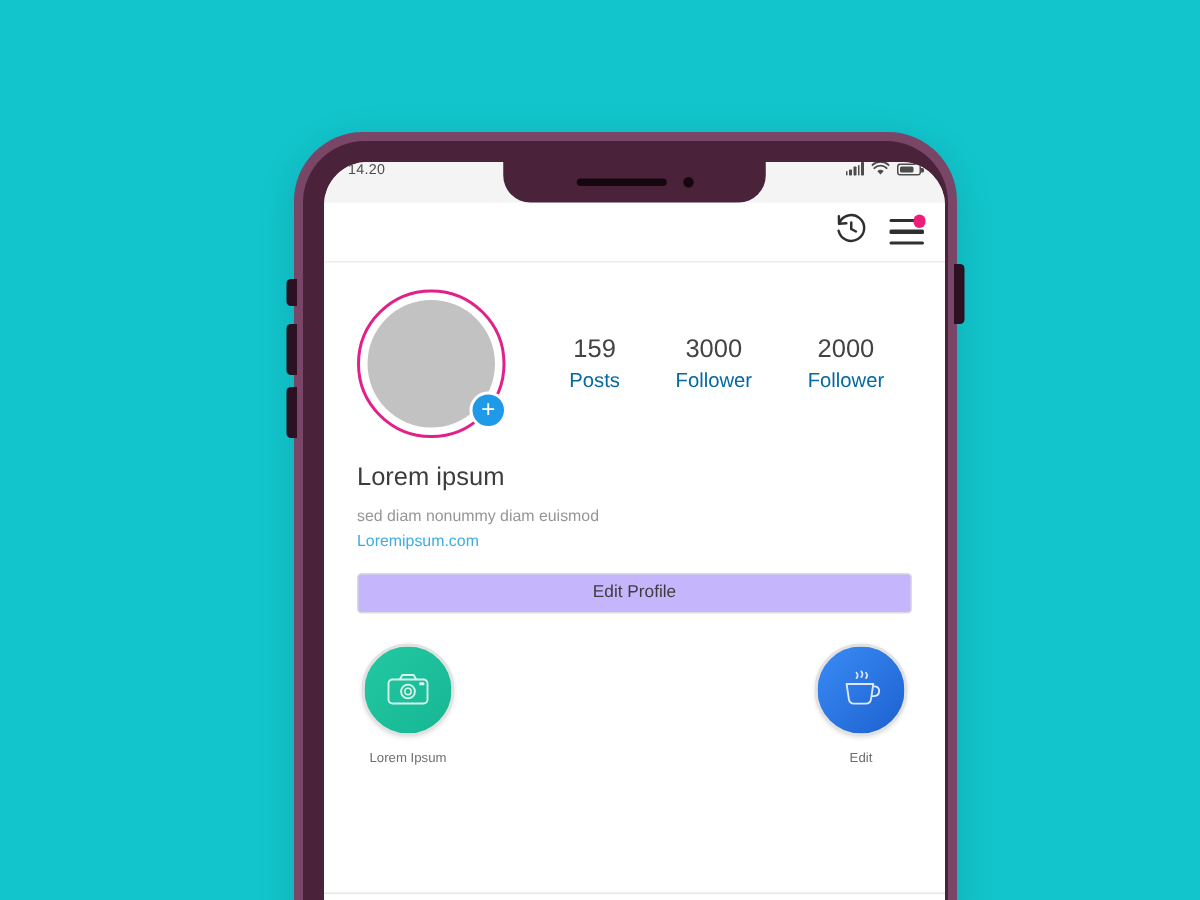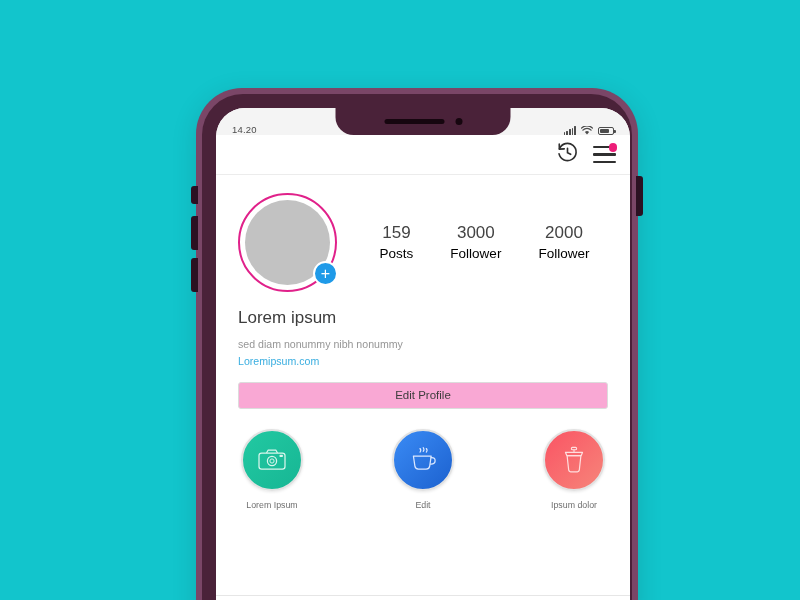--- a/index.html
+++ b/index.html
@@ -42,21 +42,21 @@
     width:175px;height:27px;background:#4a2239;
     border-radius:0 0 18px 18px;z-index:6;
     display:flex;align-items:center;justify-content:center;gap:11px;
   }
   #notch-speaker{width:60px;height:5px;border-radius:3px;background:#16060f;}
   #notch-camera{width:7px;height:7px;border-radius:50%;background:#16060f;}
 
   
   #status-bar{
     position:relative;height:27px;background:#f4f4f4;
-    display:flex;align-items:flex-end;justify-content:space-between;
+    display:flex;align-items:flex-start;justify-content:space-between;
     padding:0 16px;box-sizing:border-box;
   }
   #status-time{font-size:9.5px;color:#4c4c4c;letter-spacing:.2px;}
   #status-icons{display:flex;align-items:center;gap:5px;}
   #signal-icon{display:flex;align-items:flex-end;gap:1px;height:9px;}
   #signal-icon i{display:block;width:1.7px;background:#4c4c4c;border-radius:.5px;}
   #signal-icon i:nth-child(1){height:3px;}
   #signal-icon i:nth-child(2){height:4.5px;}
   #signal-icon i:nth-child(3){height:6px;}
   #signal-icon i:nth-child(4){height:7.5px;}
@@ -92,33 +92,33 @@
   }
   #add-story-button{
     position:absolute;right:-1px;bottom:6px;width:25px;height:25px;border-radius:50%;
     background:#1f9ae8;border:2.5px solid #fff;box-sizing:border-box;
     display:flex;align-items:center;justify-content:center;
     color:#fff;font-size:16px;line-height:1;font-weight:400;cursor:pointer;
   }
   #stats-row{flex:1;display:flex;justify-content:space-around;padding-left:24px;}
   .stat-item{text-align:center;}
   .stat-value{font-size:17px;color:#434343;line-height:1.35;}
-  .stat-label{font-size:13.5px;color:#000000;line-height:1.35;}
+  .stat-label{font-size:13.5px;color:#0369a1;line-height:1.35;}
 
   
   #bio-block{padding:16px 22px 0 22px;}
   #bio-name{font-size:17px;color:#3d3d3d;margin-bottom:7px;}
   .bio-line{font-size:10.6px;color:#969696;line-height:1.85;}
   #bio-link{font-size:10.6px;color:#3aaee0;margin-top:0;cursor:pointer;}
 
   
   #edit-profile-button{
     margin:15px 22px 0 22px;height:25px;border:1px solid #dcdcdc;border-radius:3px;
     display:flex;align-items:center;justify-content:center;
-    font-size:11.5px;color:#3d3d3d;background:#f9a8d4;cursor:pointer;
+    font-size:11.5px;color:#3d3d3d;background:#c4b5fd;cursor:pointer;
   }
 
   
   #highlights-row{display:flex;justify-content:space-between;padding:20px 22px 0 22px;}
   .highlight-item{width:68px;display:flex;flex-direction:column;align-items:center;cursor:pointer;}
   .highlight-circle{
     width:62px;height:62px;border-radius:50%;
     border:2px solid #e2e2e2;box-sizing:border-box;
     display:flex;align-items:center;justify-content:center;
     box-shadow:0 1px 3px rgba(0,0,0,.10);
@@ -201,21 +201,21 @@
           </div>
           <div class="stat-item">
             <div class="stat-value">2000</div>
             <div class="stat-label">Follower</div>
           </div>
         </div>
       </div>
 
       <div id="bio-block">
         <div id="bio-name">Lorem ipsum</div>
-        <div class="bio-line">sed diam nonummy nibh nonummy</div>
+        <div class="bio-line">sed diam nonummy diam euismod</div>
         <div id="bio-link">Loremipsum.com</div>
       </div>
 
       <div id="edit-profile-button">Edit Profile</div>
 
       <div id="highlights-row">
 
         <div class="highlight-item">
           <div class="highlight-circle" style="background:linear-gradient(135deg,#22c9a2,#17b694);">
             <svg width="30" height="26" viewBox="0 0 30 26">
@@ -235,31 +235,20 @@
               <path d="M12 3.5 q1.6 1.8 0 3.6" stroke="#dbe8ff" stroke-width="1.15" fill="none" stroke-linecap="round"></path>
               <path d="M15.2 2.6 q1.6 1.9 0 3.8" stroke="#dbe8ff" stroke-width="1.15" fill="none" stroke-linecap="round"></path>
               <path d="M18.3 3.5 q1.6 1.8 0 3.6" stroke="#dbe8ff" stroke-width="1.15" fill="none" stroke-linecap="round"></path>
               <path d="M5.4 11 L23.2 11 L21.7 21.1 A3.6 3.6 0 0 1 18.2 24.1 L10.4 24.1 A3.6 3.6 0 0 1 6.9 21.1 Z" stroke="#dbe8ff" stroke-width="1.25" fill="none" stroke-linejoin="round"></path>
               <path d="M23.1 12.6 q4.2 -.3 4 3.3 q-.2 3.4 -4.5 3.2" stroke="#dbe8ff" stroke-width="1.25" fill="none" stroke-linecap="round"></path>
             </svg>
           </div>
           <div class="highlight-label">Edit</div>
         </div>
 
-        <div class="highlight-item">
-          <div class="highlight-circle" style="background:linear-gradient(135deg,#fa5464,#f6857a);">
-            <svg width="26" height="30" viewBox="0 0 26 30">
-              <rect x="10.4" y="2.4" width="5.2" height="2.4" rx="1" stroke="#ffdede" stroke-width="1.1" fill="none"></rect>
-              <path d="M13 4.8 L13 7.4" stroke="#ffdede" stroke-width="1.1" fill="none"></path>
-              <path d="M4.5 7.4 L21.5 7.4 L20.2 10.6 L5.8 10.6 Z" stroke="#ffdede" stroke-width="1.2" fill="none" stroke-linejoin="round"></path>
-              <path d="M6.1 10.6 L7.7 25.2 A1.9 1.9 0 0 0 9.6 26.8 L16.4 26.8 A1.9 1.9 0 0 0 18.3 25.2 L19.9 10.6 Z" stroke="#ffdede" stroke-width="1.2" fill="none" stroke-linejoin="round"></path>
-            </svg>
-          </div>
-          <div class="highlight-label">Ipsum dolor</div>
-        </div>
 
 
       </div>
 
       <div id="bottom-nav">
         
         
         
       </div>
 

